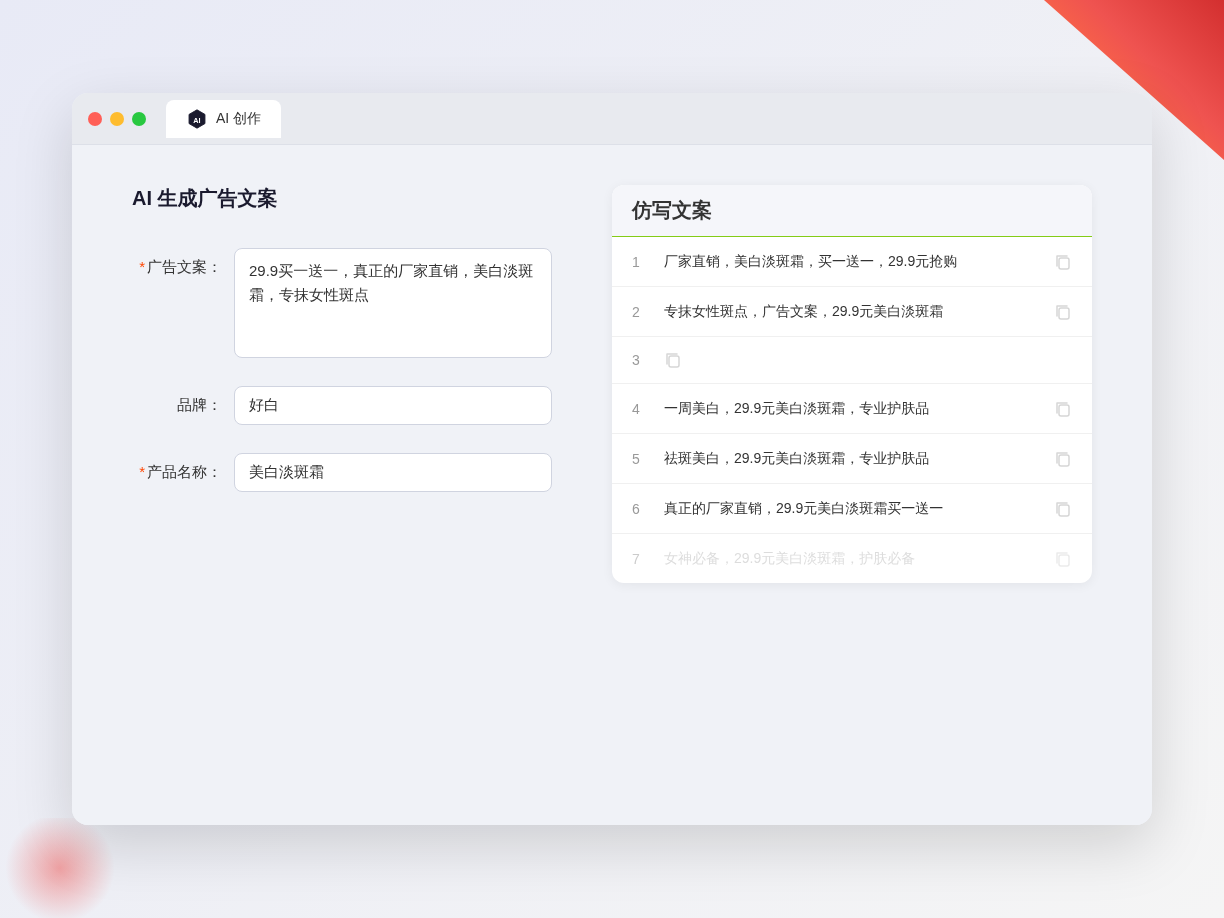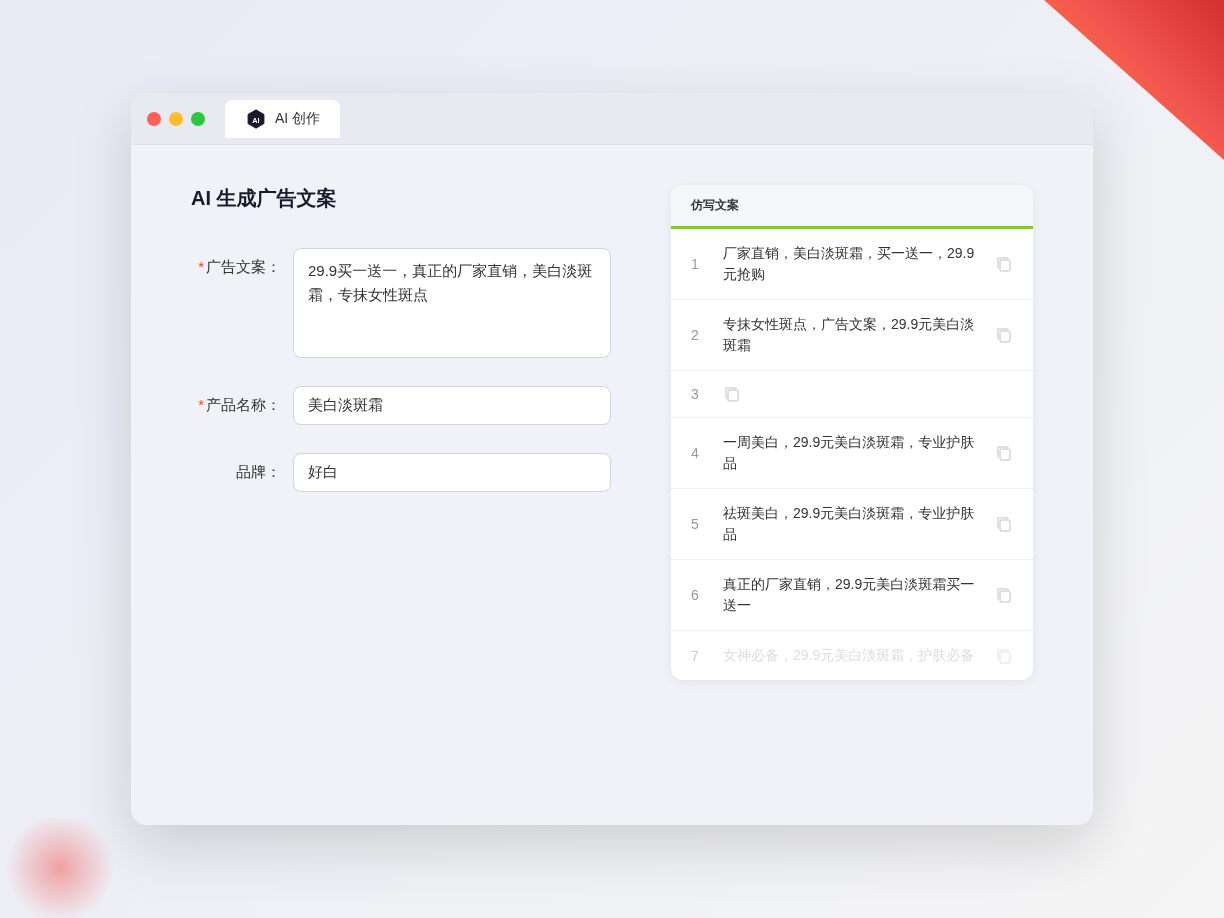--- a/index.html
+++ b/index.html
@@ -26,21 +26,21 @@
     body::after {
       content: '';
       position: absolute;
       bottom: 0; left: 0;
       width: 120px; height: 100px;
       background: radial-gradient(circle, #ef5350 0%, transparent 70%);
       opacity: 0.5;
     }
 
     .browser-window {
-      width: 962px;
+      width: 1080px;
       min-height: 720px;
       background: #f0f2f7;
       border-radius: 16px;
       box-shadow: 0 20px 60px rgba(0,0,0,0.15);
       overflow: hidden;
       position: relative;
       z-index: 1;
     }
 
     
@@ -172,24 +172,24 @@
 
     .result-table {
       background: #fff;
       border-radius: 12px;
       overflow: hidden;
       box-shadow: 0 2px 12px rgba(0,0,0,0.06);
     }
     .table-header {
       background: #f5f6fa;
       padding: 12px 20px;
-      font-size: 12px;
+      font-size: 20px;
       font-weight: 600;
       color: #333;
-      border-bottom: 3px solid #84cc16;
+      border-bottom: 1px solid #84cc16;
     }
     .table-row {
       display: flex;
       align-items: center;
       padding: 14px 20px;
       border-bottom: 1px solid #f0f0f0;
       gap: 12px;
     }
     .table-row:last-child {
       border-bottom: none;
@@ -246,33 +246,33 @@
       
       <div class="form-row">
         <label class="form-label">
           <span class="required-star">*</span><span>广告文案：</span>
         </label>
         <textarea class="form-input" style="">29.9买一送一，真正的厂家直销，美白淡斑霜，专抹女性斑点</textarea>
       </div>
 
       
       <div class="form-row">
+        <label class="form-label">品牌：</label>
+        <input class="form-input" type="text" value="好白" style="">
+      </div>
+
+      
+      <div class="form-row">
         <label class="form-label">
           <span class="required-star">*</span><span>产品名称：</span>
         </label>
         <input class="form-input" type="text" value="美白淡斑霜" style="">
       </div>
 
       
-      <div class="form-row">
-        <label class="form-label">品牌：</label>
-        <input class="form-input" type="text" value="好白" style="">
-      </div>
-
-      
     </div>
 
     <div class="right-panel">
 
       <div class="result-table">
         <div class="table-header">
           <span>仿写文案</span>
         </div>
 
         <div class="table-row">

